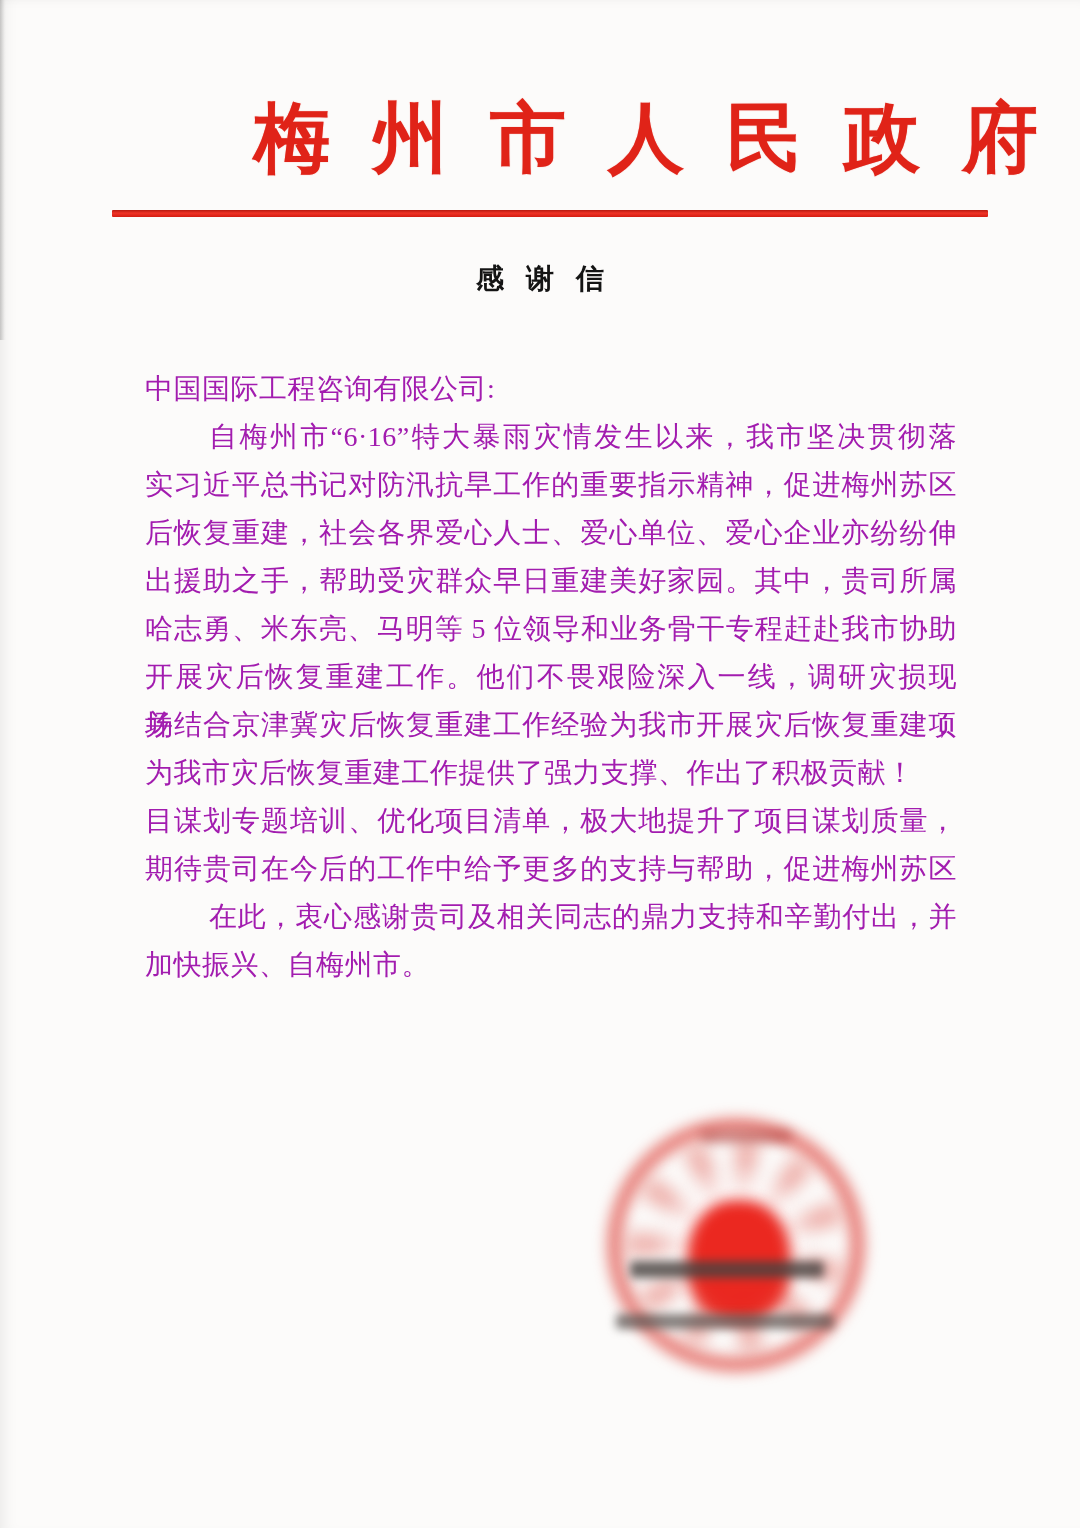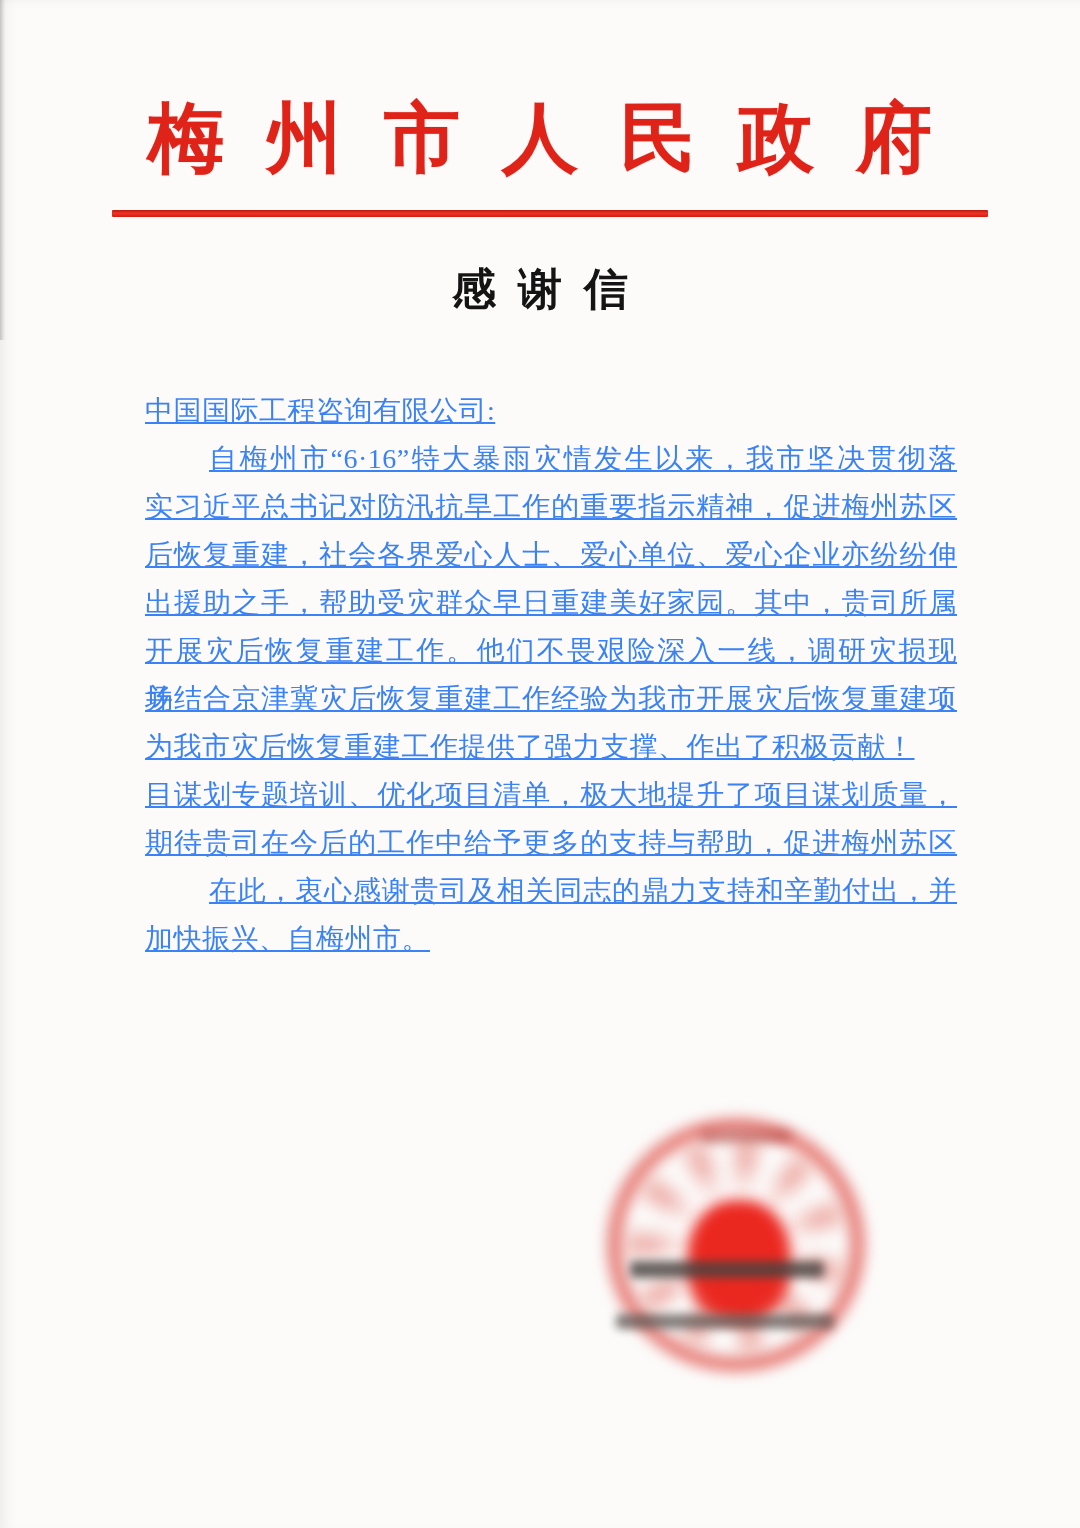--- a/index.html
+++ b/index.html
@@ -19,51 +19,50 @@
   }
   .scan-soft {
     position:absolute; inset:0;
     box-shadow:inset 14px 0 18px -14px rgba(0,0,0,0.10), inset 0 10px 14px -12px rgba(0,0,0,0.06);
     pointer-events:none;
   }
 
   
   .letterhead {
     position:absolute; left:0; top:88px; width:100%;
-    text-align:center;
+    text-align:right;
     font-size:76px; font-weight:700;
     letter-spacing:42px; padding-left:42px; box-sizing:border-box;
     color:#e02318;
     text-shadow:0 0 1px rgba(224,35,24,0.55);
     white-space:nowrap;
   }
   .divider {
     position:absolute; left:112px; top:210px;
     width:876px; height:7px;
     background:linear-gradient(to bottom, #b81a10, #ef3326 45%, #d41d12);
     border-radius:1px;
   }
 
   
   .doc-title {
     position:absolute; left:0; top:260px; width:100%;
     text-align:center;
-    font-size:44px; font-weight:700;
+    font-size:28px; font-weight:700;
     letter-spacing:22px; padding-left:22px; box-sizing:border-box;
     color:#141414;
     white-space:nowrap;
   }
 
   
   .body-block {
-    position:absolute; left:145px; top:387px; width:812px;
-    font-size:28px; color:#3b82f6;
+    position:absolute; left:145px; top:365px; width:812px;
+    font-size:28px; color:#a21caf;
     line-height:48px;
     letter-spacing:0.5px;
-    text-decoration:underline;
   }
   .ln { height:48px; overflow:visible; }
   .jst { text-align:justify; text-align-last:justify; }
   .ind { text-indent:64px; }
 
   
   .seal {
     position:absolute; left:605px; top:1116px; width:262px; height:258px;
   }
   .seal-ring {
@@ -116,20 +115,21 @@
   <div class="divider"></div>
 
   <div class="doc-title">感谢信</div>
 
   <div class="body-block">
     <div class="ln">中国国际工程咨询有限公司:</div>
     <div class="ln jst ind">自梅州市“6·16”特大暴雨灾情发生以来，我市坚决贯彻落</div>
     <div class="ln jst">实习近平总书记对防汛抗旱工作的重要指示精神，促进梅州苏区</div>
     <div class="ln jst">后恢复重建，社会各界爱心人士、爱心单位、爱心企业亦纷纷伸</div>
     <div class="ln jst">出援助之手，帮助受灾群众早日重建美好家园。其中，贵司所属</div>
+    <div class="ln jst">哈志勇、米东亮、马明等 5 位领导和业务骨干专程赶赴我市协助</div>
     <div class="ln jst">开展灾后恢复重建工作。他们不畏艰险深入一线，调研灾损现场，</div>
     <div class="ln jst">并结合京津冀灾后恢复重建工作经验为我市开展灾后恢复重建项</div>
     <div class="ln">为我市灾后恢复重建工作提供了强力支撑、作出了积极贡献！</div>
     <div class="ln jst">目谋划专题培训、优化项目清单，极大地提升了项目谋划质量，</div>
     <div class="ln jst">期待贵司在今后的工作中给予更多的支持与帮助，促进梅州苏区</div>
     <div class="ln jst ind">在此，衷心感谢贵司及相关同志的鼎力支持和辛勤付出，并</div>
     <div class="ln">加快振兴、自梅州市。</div>
   </div>
 
   <div class="seal">

